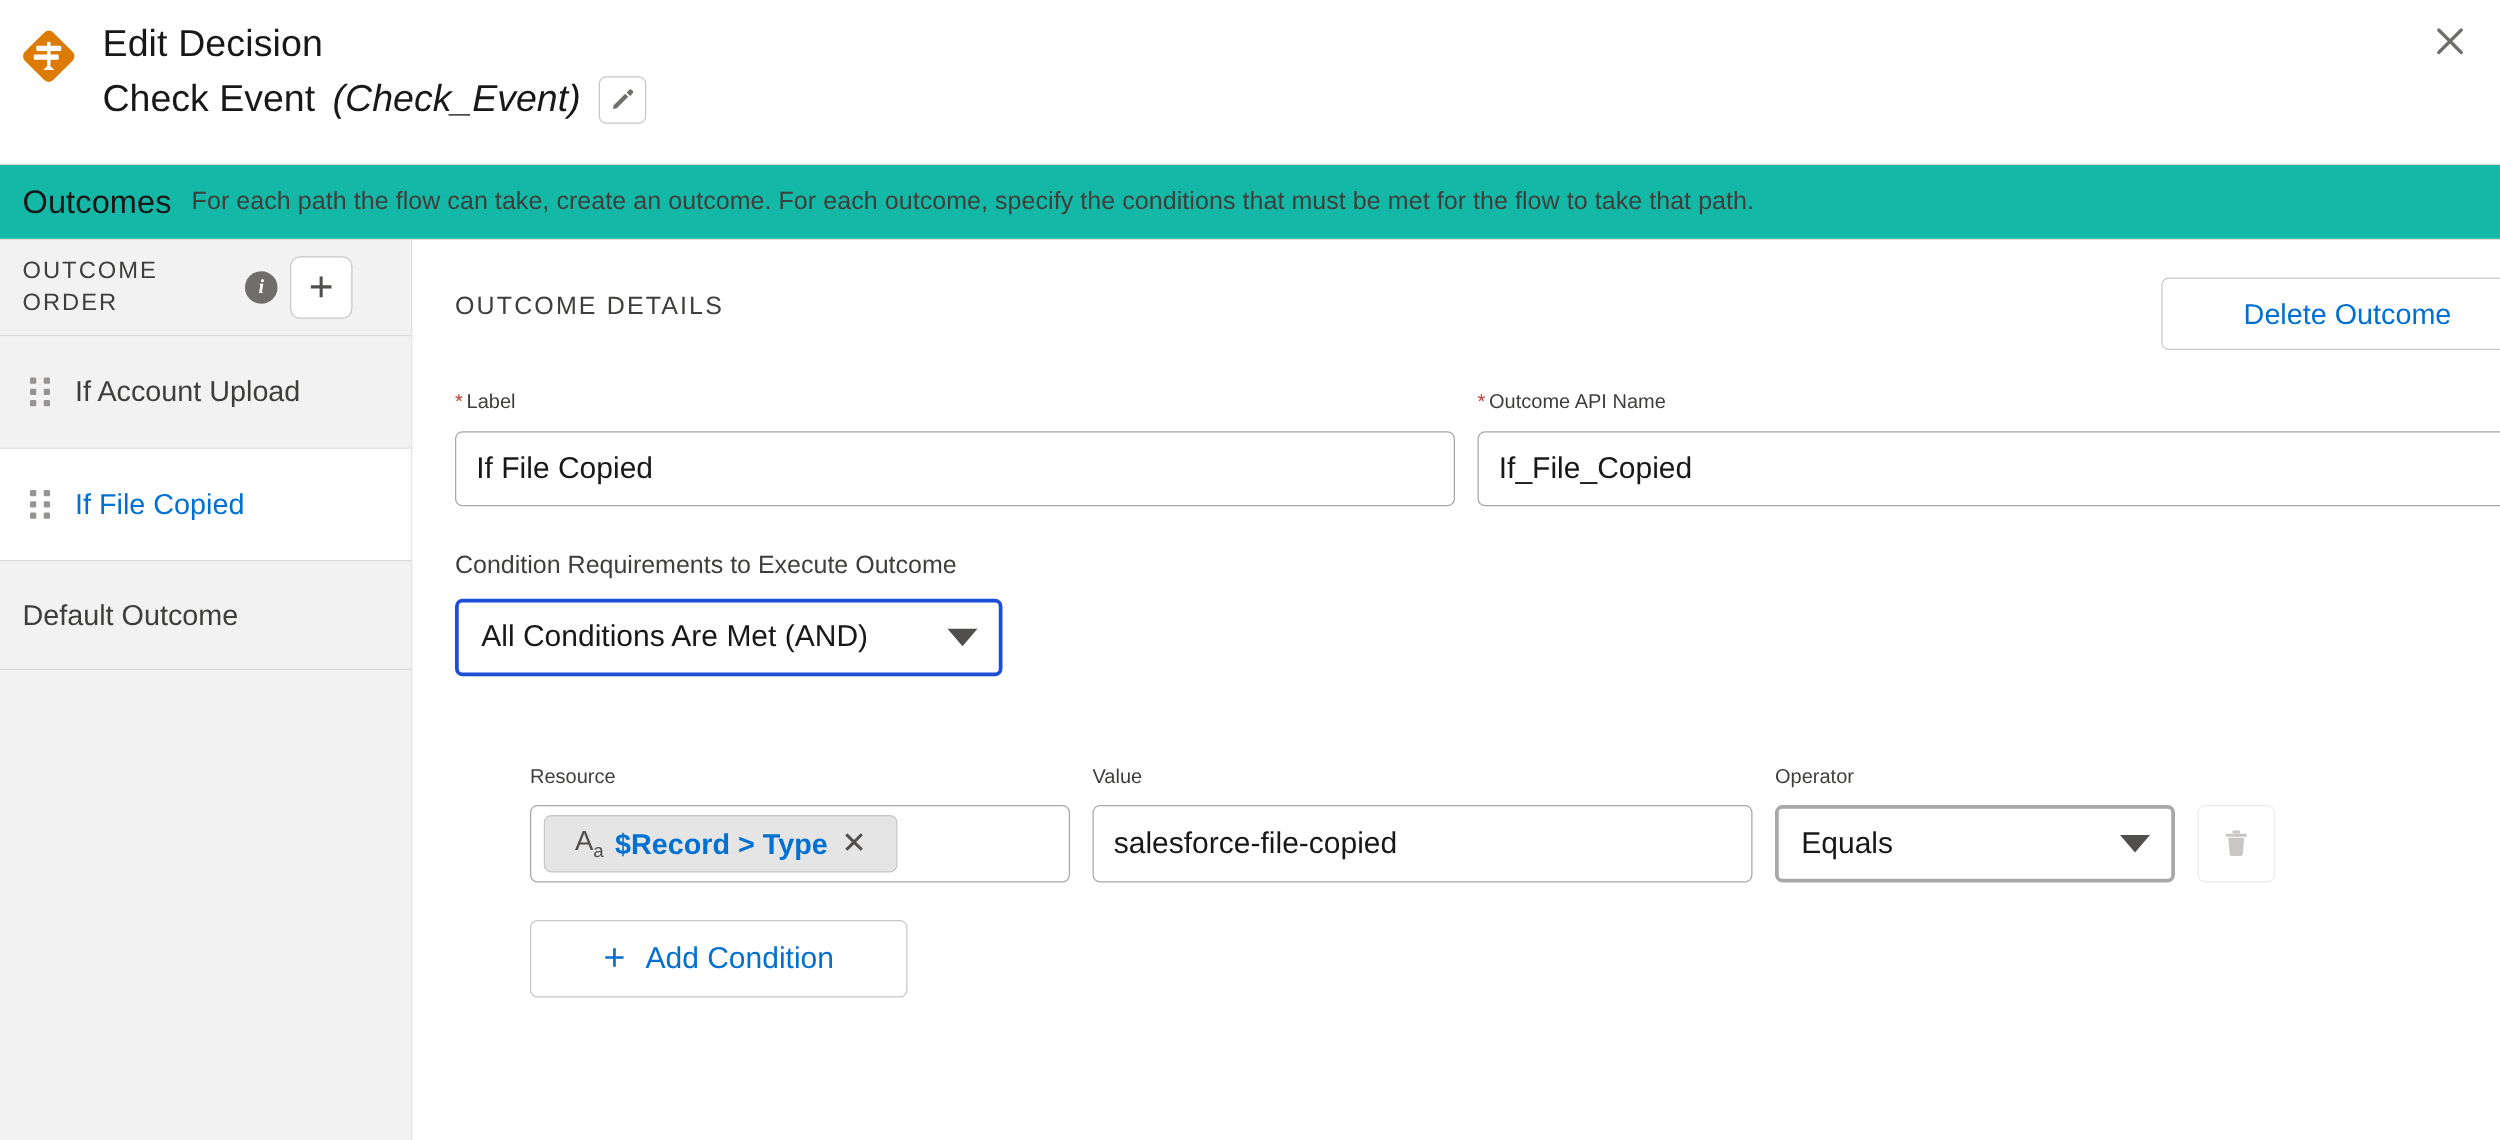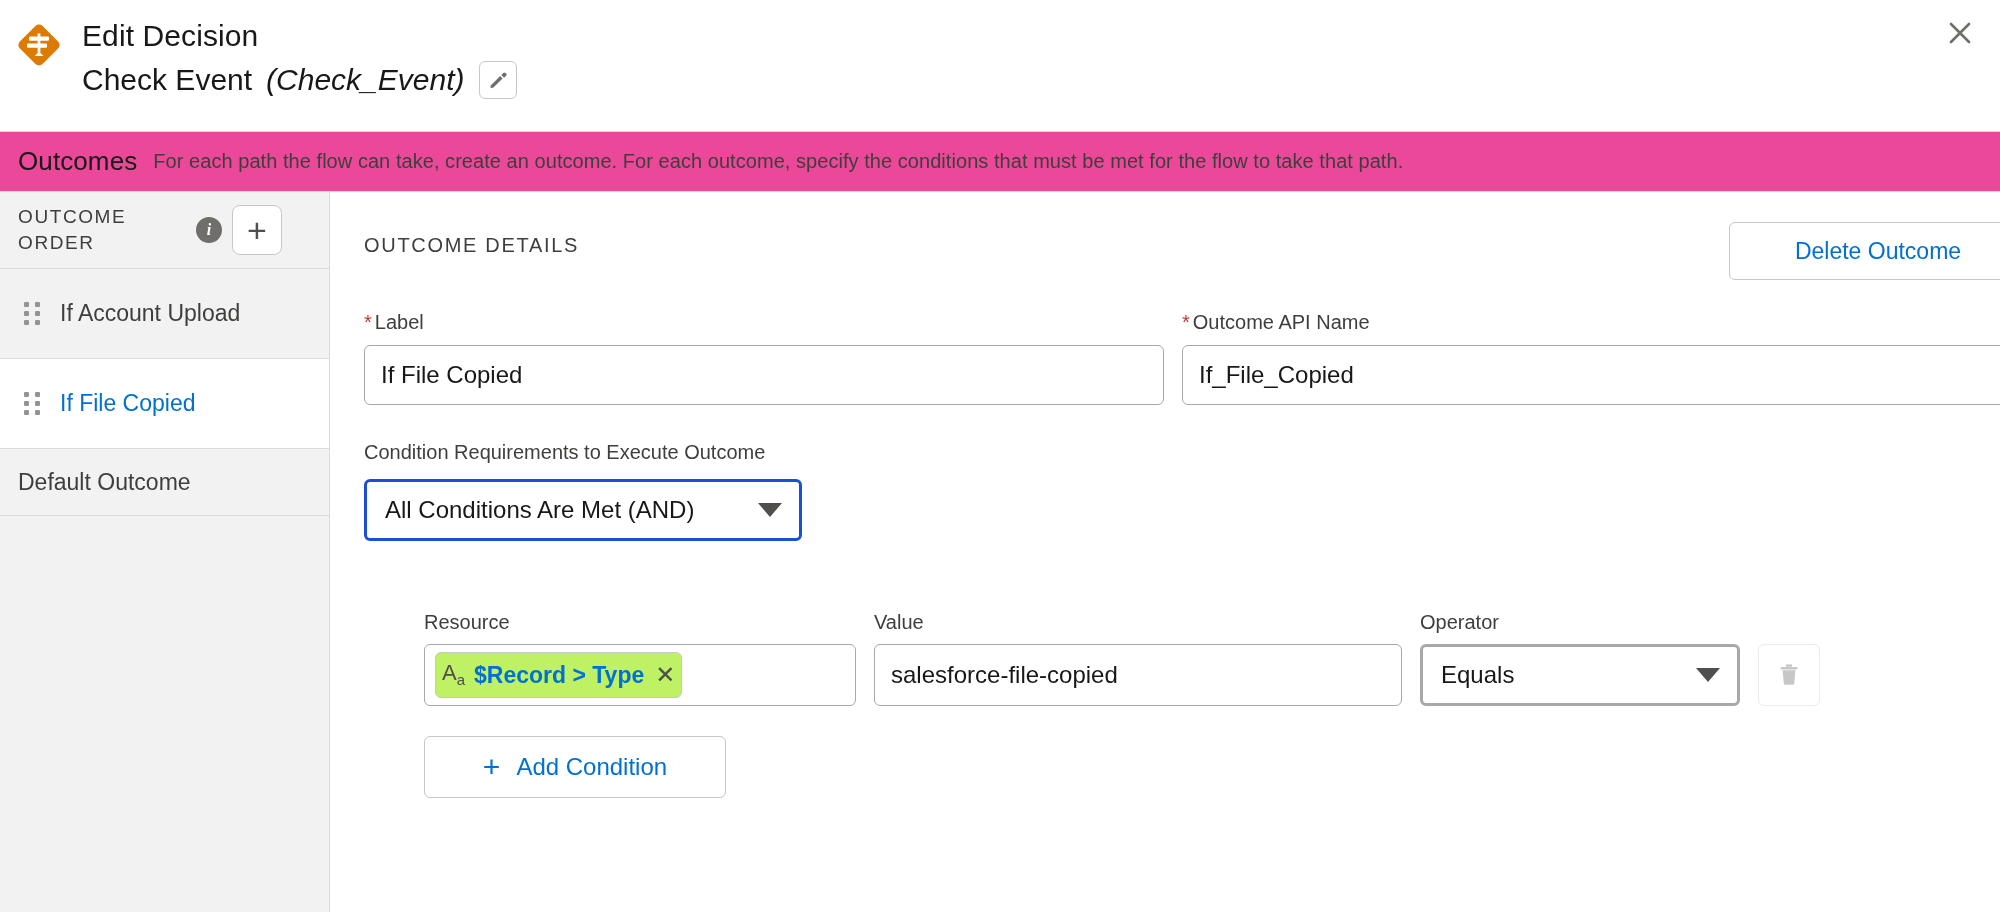--- a/index.html
+++ b/index.html
@@ -85,21 +85,21 @@
     display: flex;
     align-items: center;
     justify-content: center;
     cursor: pointer;
     color: #706e6b;
   }
 
   
   .outcomes-bar {
     height: 60px;
-    background: #ec4899;
+    background: #14b8a6;
     border-bottom: 1px solid #dddbda;
     display: flex;
     align-items: center;
     padding: 0 18px;
     gap: 16px;
   }
   .outcomes-title {
     font-size: 26px;
     font-weight: 400;
     color: #181818;
@@ -210,21 +210,21 @@
     width: 5px;
     height: 5px;
     background: #969492;
     border-radius: 1px;
   }
   .outcome-label { white-space: nowrap; }
 
   .default-outcome-item {
     display: flex;
     align-items: center;
-    height: 68px;
+    height: 88px;
     padding: 0 14px 0 18px;
     border-top: 1px solid #dddbda;
     border-bottom: 1px solid #dddbda;
     font-size: 23px;
     color: #3e3e3c;
     background: #f3f2f2;
     cursor: pointer;
   }
   .sidebar-filler { flex: 1 1 auto; background: #f3f2f2; }
 
@@ -266,21 +266,21 @@
   .field-row {
     display: flex;
     gap: 18px;
     margin-top: 24px;
   }
   .field { display: flex; flex-direction: column; }
   .field.label-field { width: 800px; flex: 0 0 800px; }
   .field.api-field { width: 845px; flex: 0 0 845px; }
 
   .field-label {
-    font-size: 20px;
+    font-size: 16px;
     color: #3e3e3c;
     margin-bottom: 9px;
     line-height: 28px;
   }
   .req-star { color: #c23934; margin-right: 3px; }
 
   .text-input {
     height: 60px;
     border: 1px solid #a8a8a8;
     border-radius: 6px;
@@ -350,22 +350,22 @@
     align-items: center;
     padding: 0 10px;
   }
   .resource-pill {
     display: inline-flex;
     align-items: center;
     gap: 9px;
     height: 46px;
     border: 1px solid #c9c7c5;
     border-radius: 6px;
-    padding: 0 6px;
-    background: #bef264;
+    padding: 0 24px;
+    background: #e5e5e5;
     cursor: pointer;
   }
   .pill-type-icon {
     font-size: 22px;
     color: #514f4d;
     line-height: 1;
     display: inline-block;
     white-space: nowrap;
     font-family: "Liberation Sans", sans-serif;
   }

